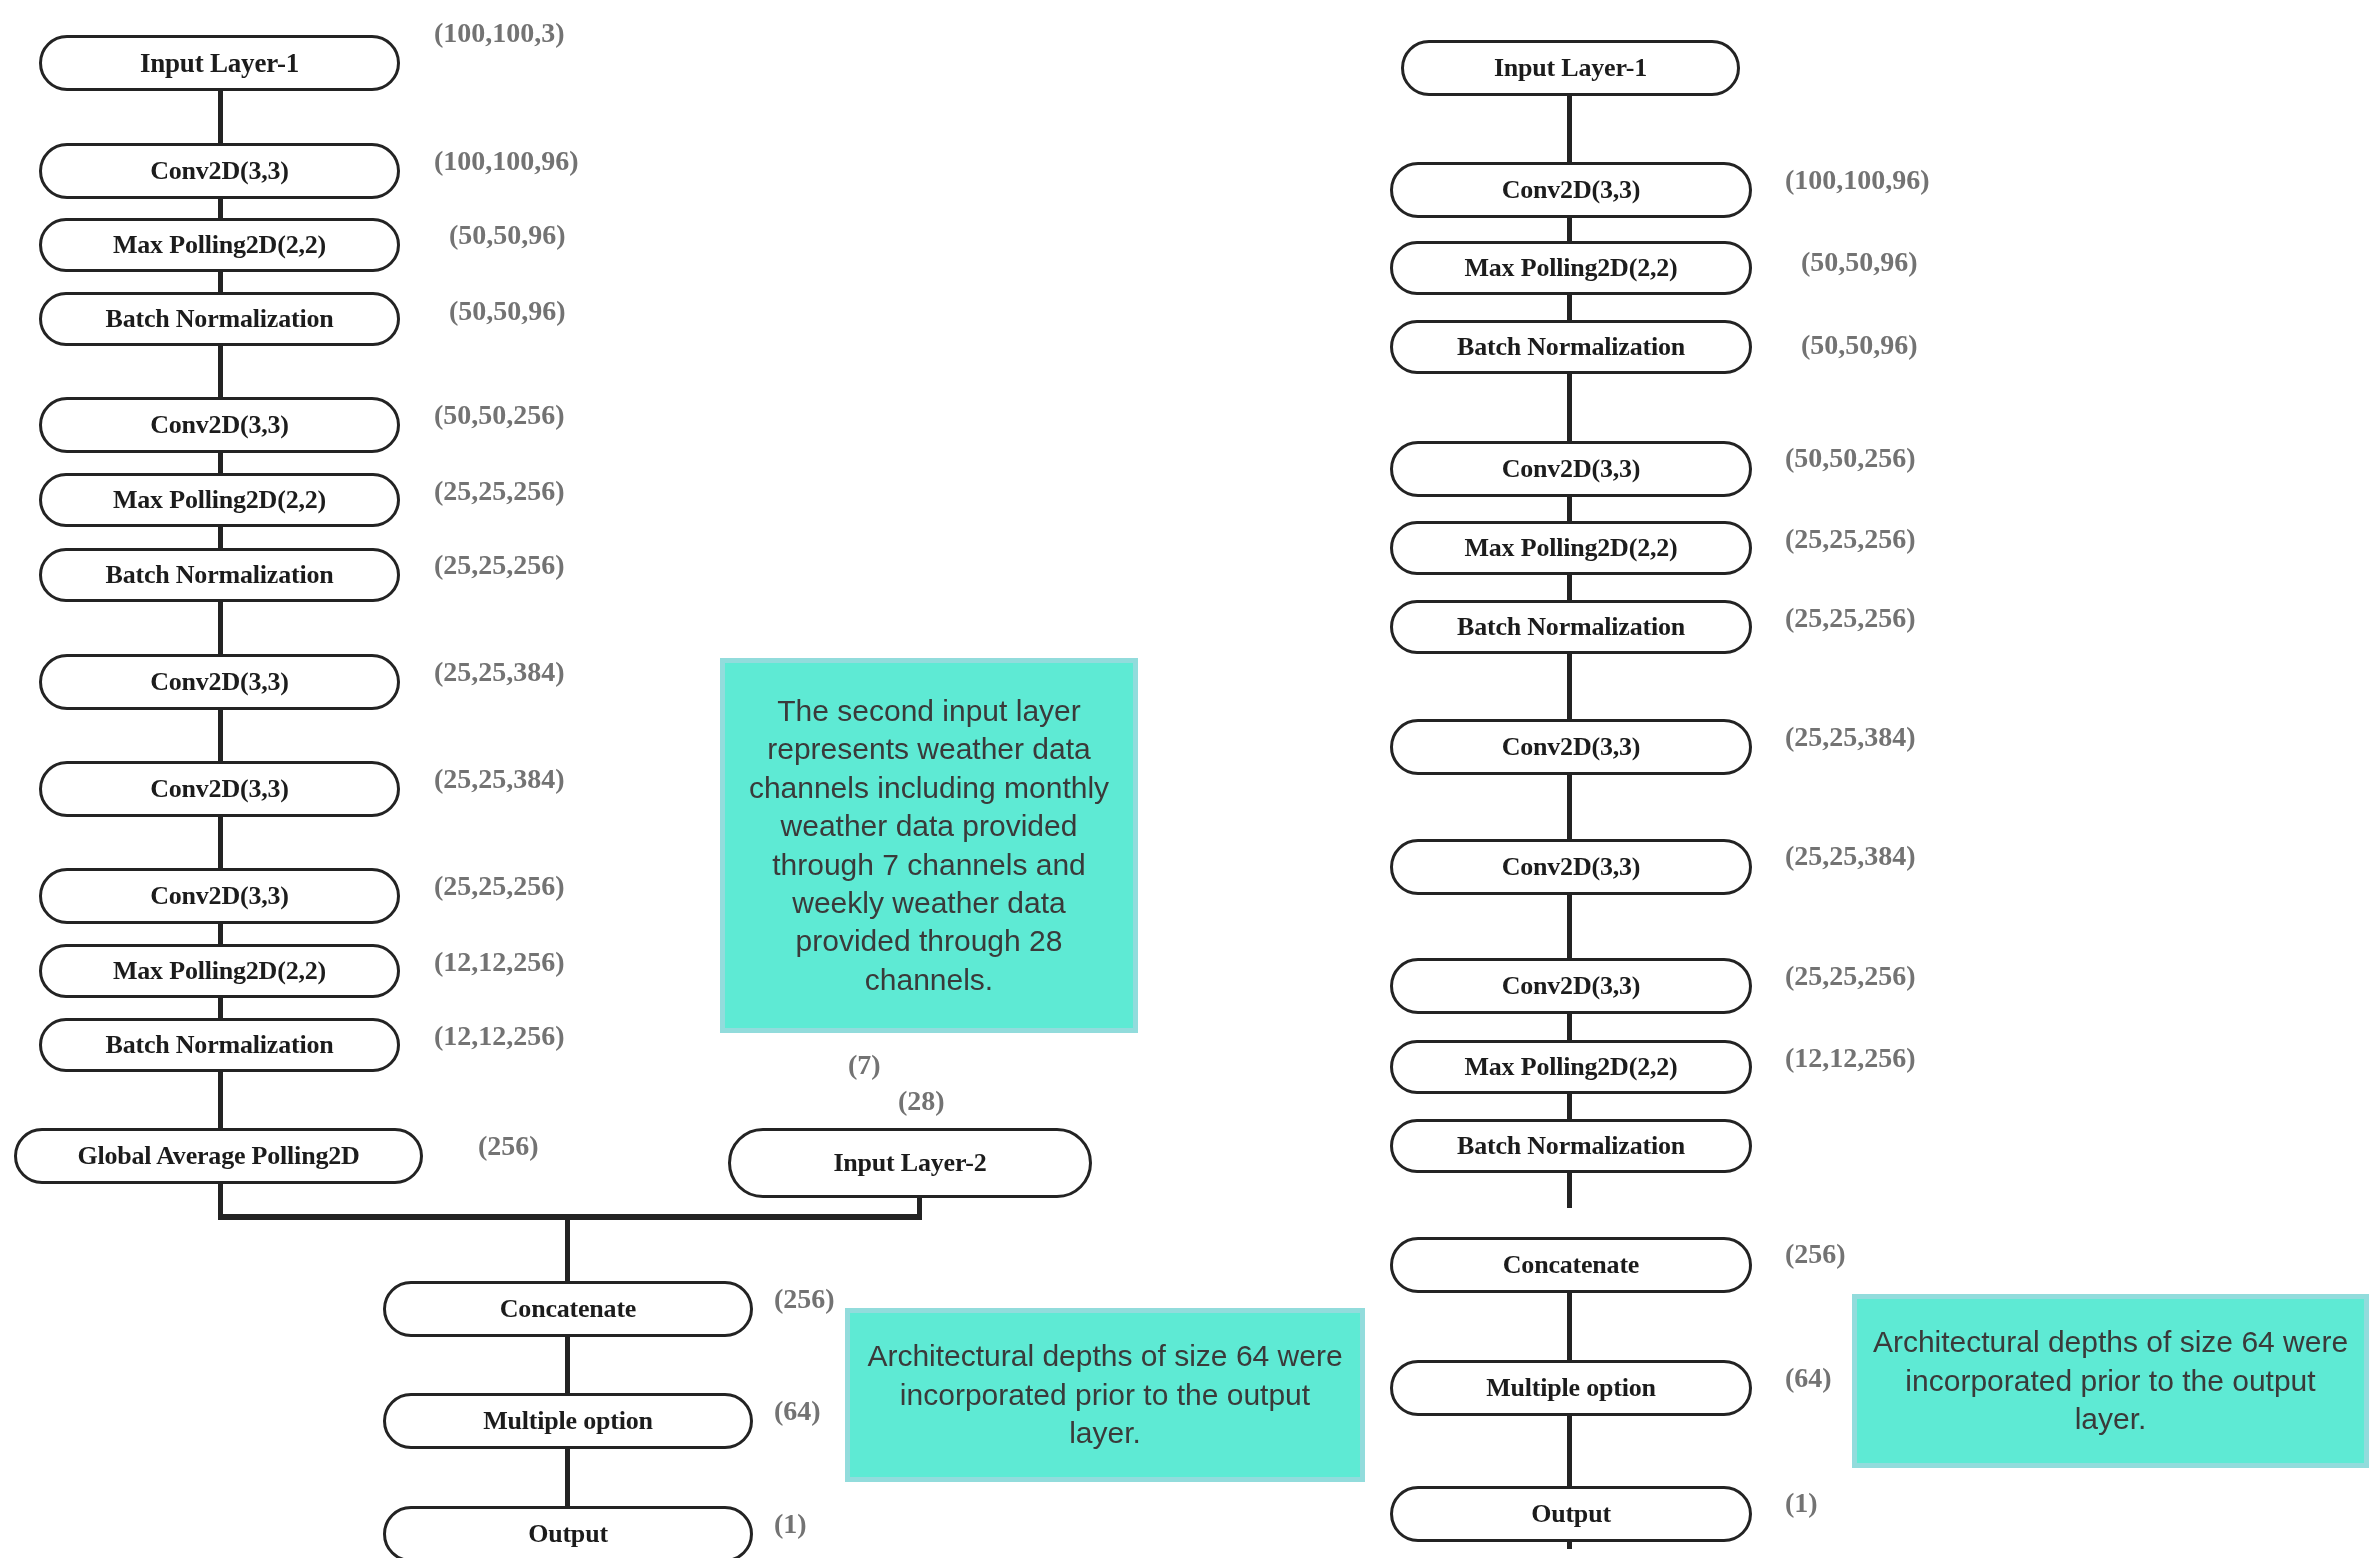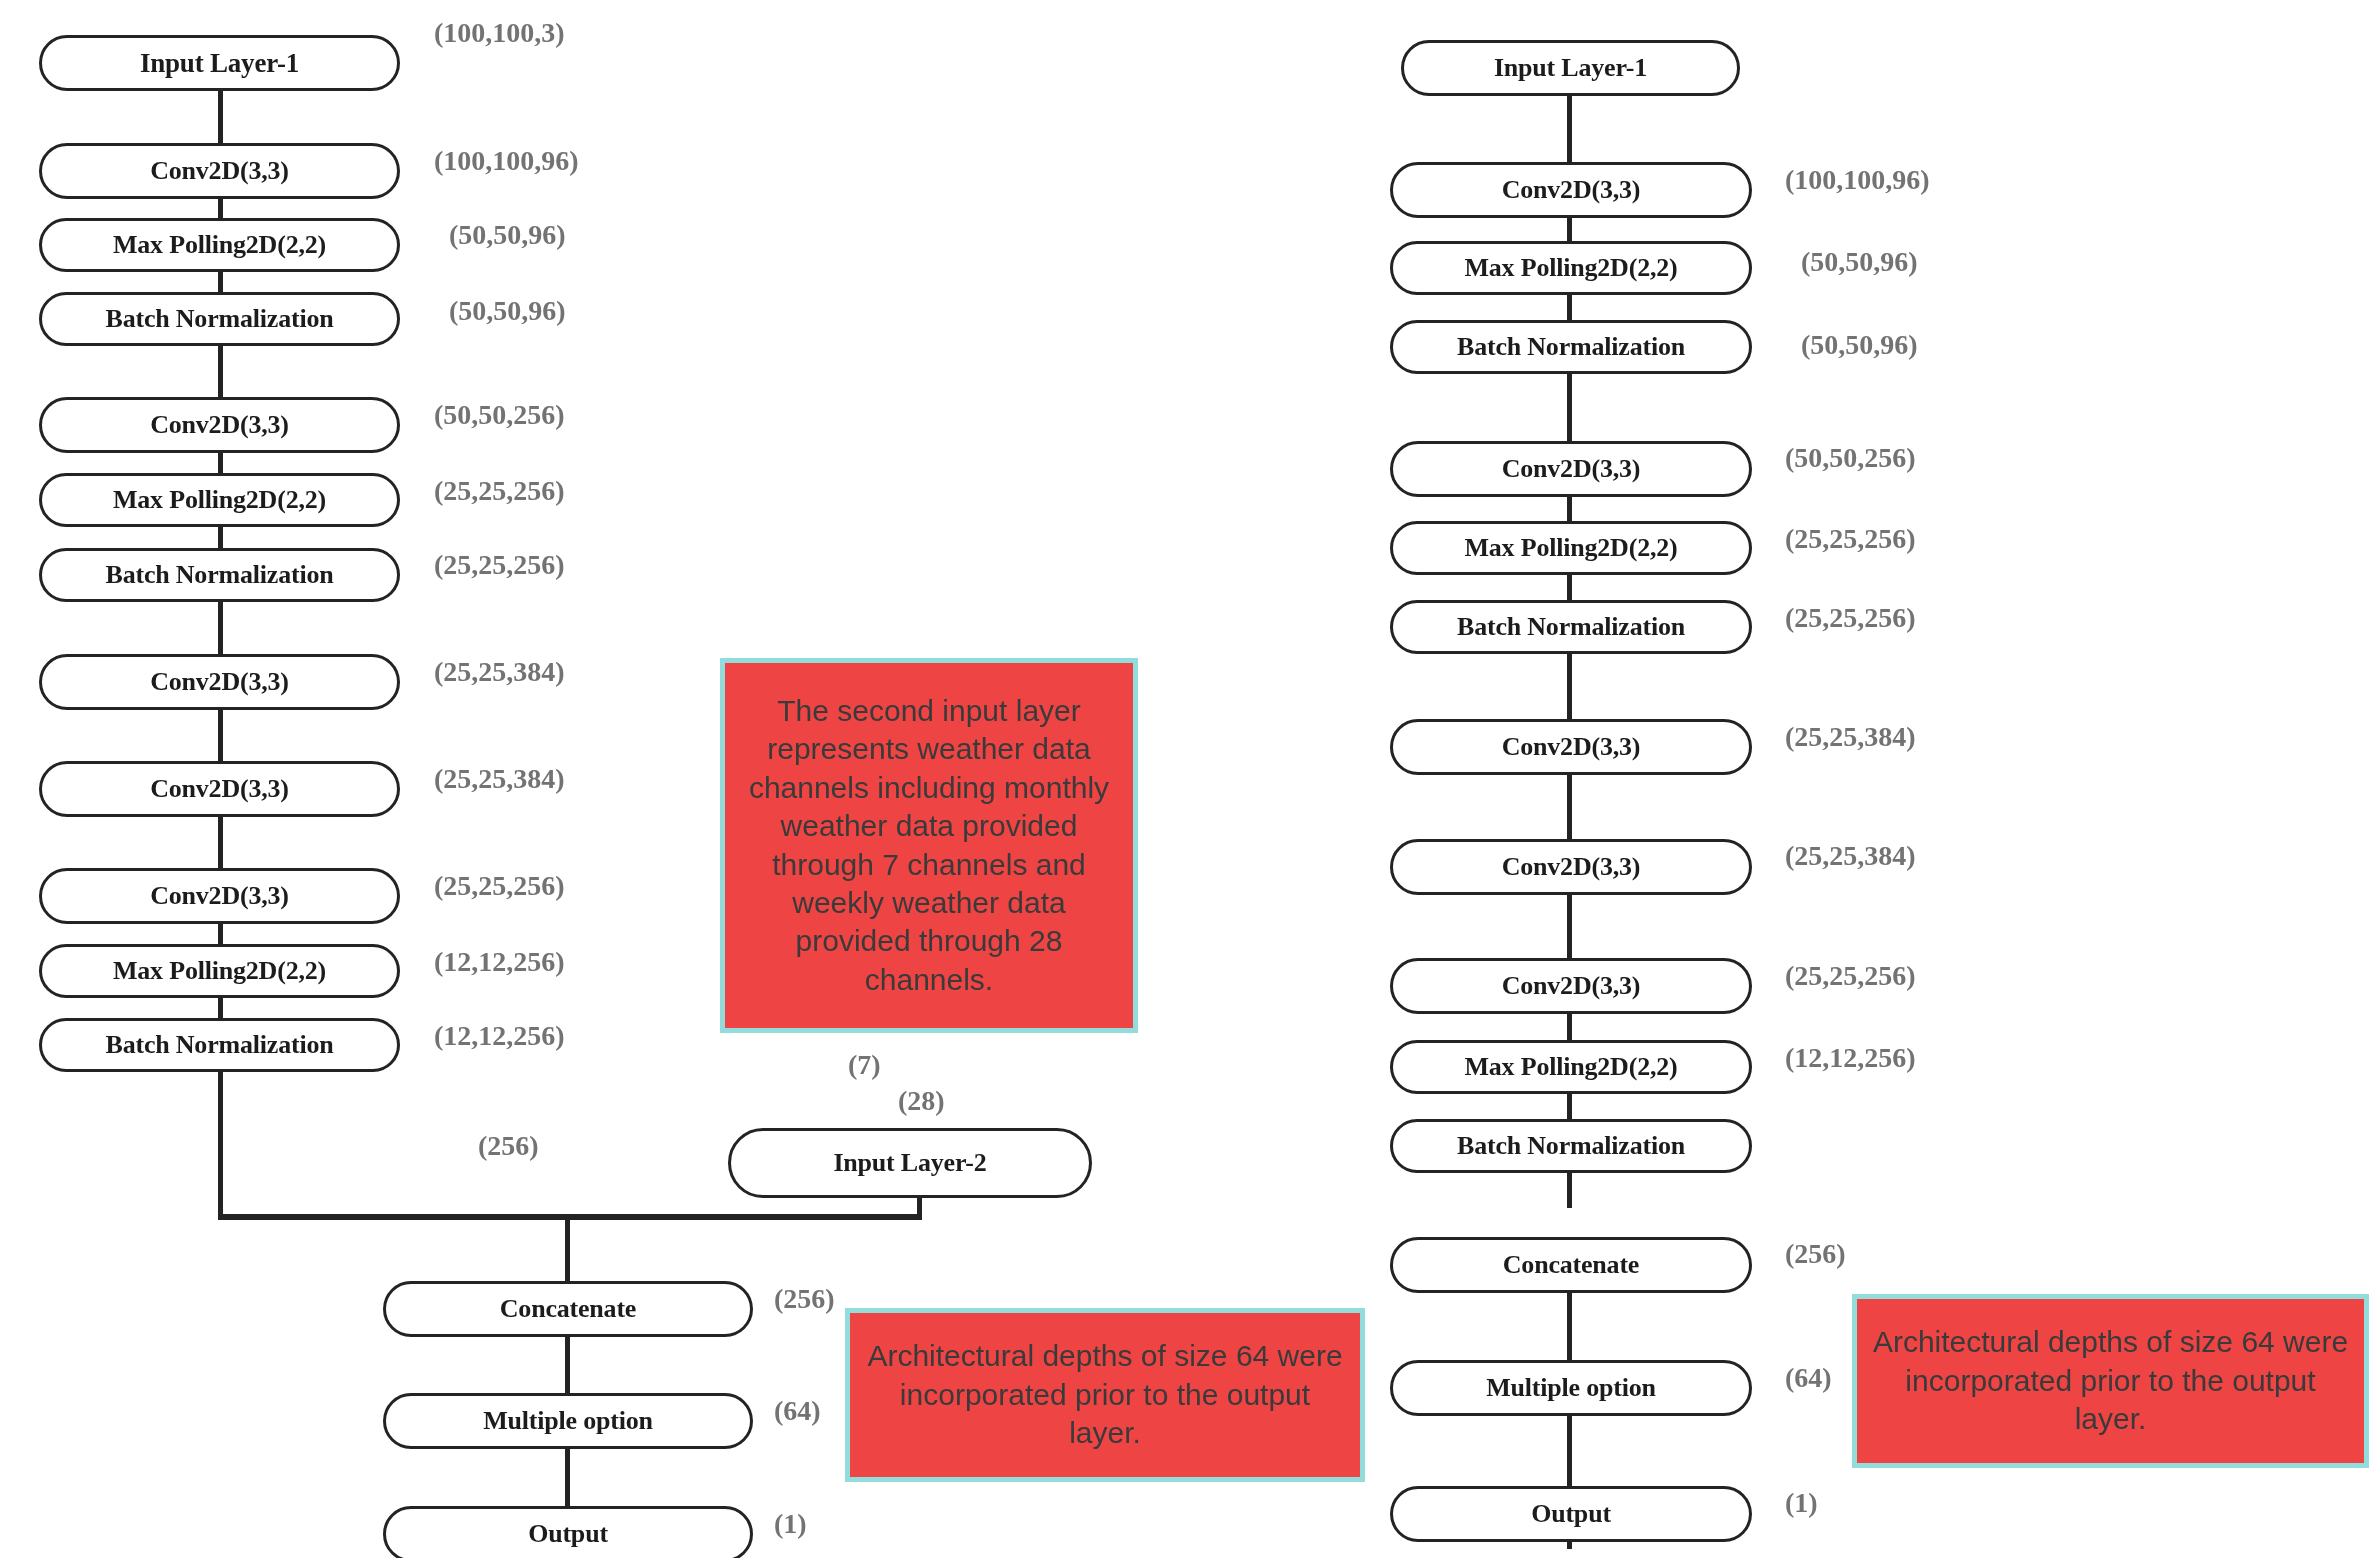--- a/index.html
+++ b/index.html
@@ -51,21 +51,21 @@
   
   .conn {
     position: absolute;
     background: #232323;
     z-index: 1;
   }
   
   .note {
     position: absolute;
     box-sizing: border-box;
-    background: #ef4444;
+    background: #5eead4;
     border: 5.4px solid #92dcdc;
     color: #3a3a3a;
     font-family: "Liberation Sans", "DejaVu Sans", sans-serif;
     text-align: center;
     display: flex;
     align-items: center;
     justify-content: center;
     z-index: 4;
   }
   .note-text {
@@ -139,20 +139,23 @@
   <div class="node" style="left:39px; top:926px; width:361px; height:54px; font-size:26px;">
     <span class="node-label">Max Polling2D(2,2)</span>
   </div>
   <div class="shape-tag" style="left:434px; top:948px; font-size:28px;">(12,12,256)</div>
 
   <div class="node" style="left:39px; top:1000px; width:361px; height:54px; font-size:26px;">
     <span class="node-label">Batch Normalization</span>
   </div>
   <div class="shape-tag" style="left:434px; top:1022px; font-size:28px;">(12,12,256)</div>
 
+  <div class="node" style="left:14px; top:1110px; width:409px; height:56px; font-size:26px;">
+    <span class="node-label">Global Average Polling2D</span>
+  </div>
   <div class="shape-tag" style="left:478px; top:1132px; font-size:28px;">(256)</div>
 
   <div class="shape-tag" style="left:848px; top:1051px; font-size:28px;">(7)</div>
   <div class="shape-tag" style="left:898px; top:1087px; font-size:28px;">(28)</div>
 
   <div class="node" style="left:728px; top:1110px; width:364px; height:70px; font-size:26px;">
     <span class="node-label">Input Layer-2</span>
   </div>
 
   <div class="node" style="left:383px; top:1263px; width:370px; height:56px; font-size:26px;">

